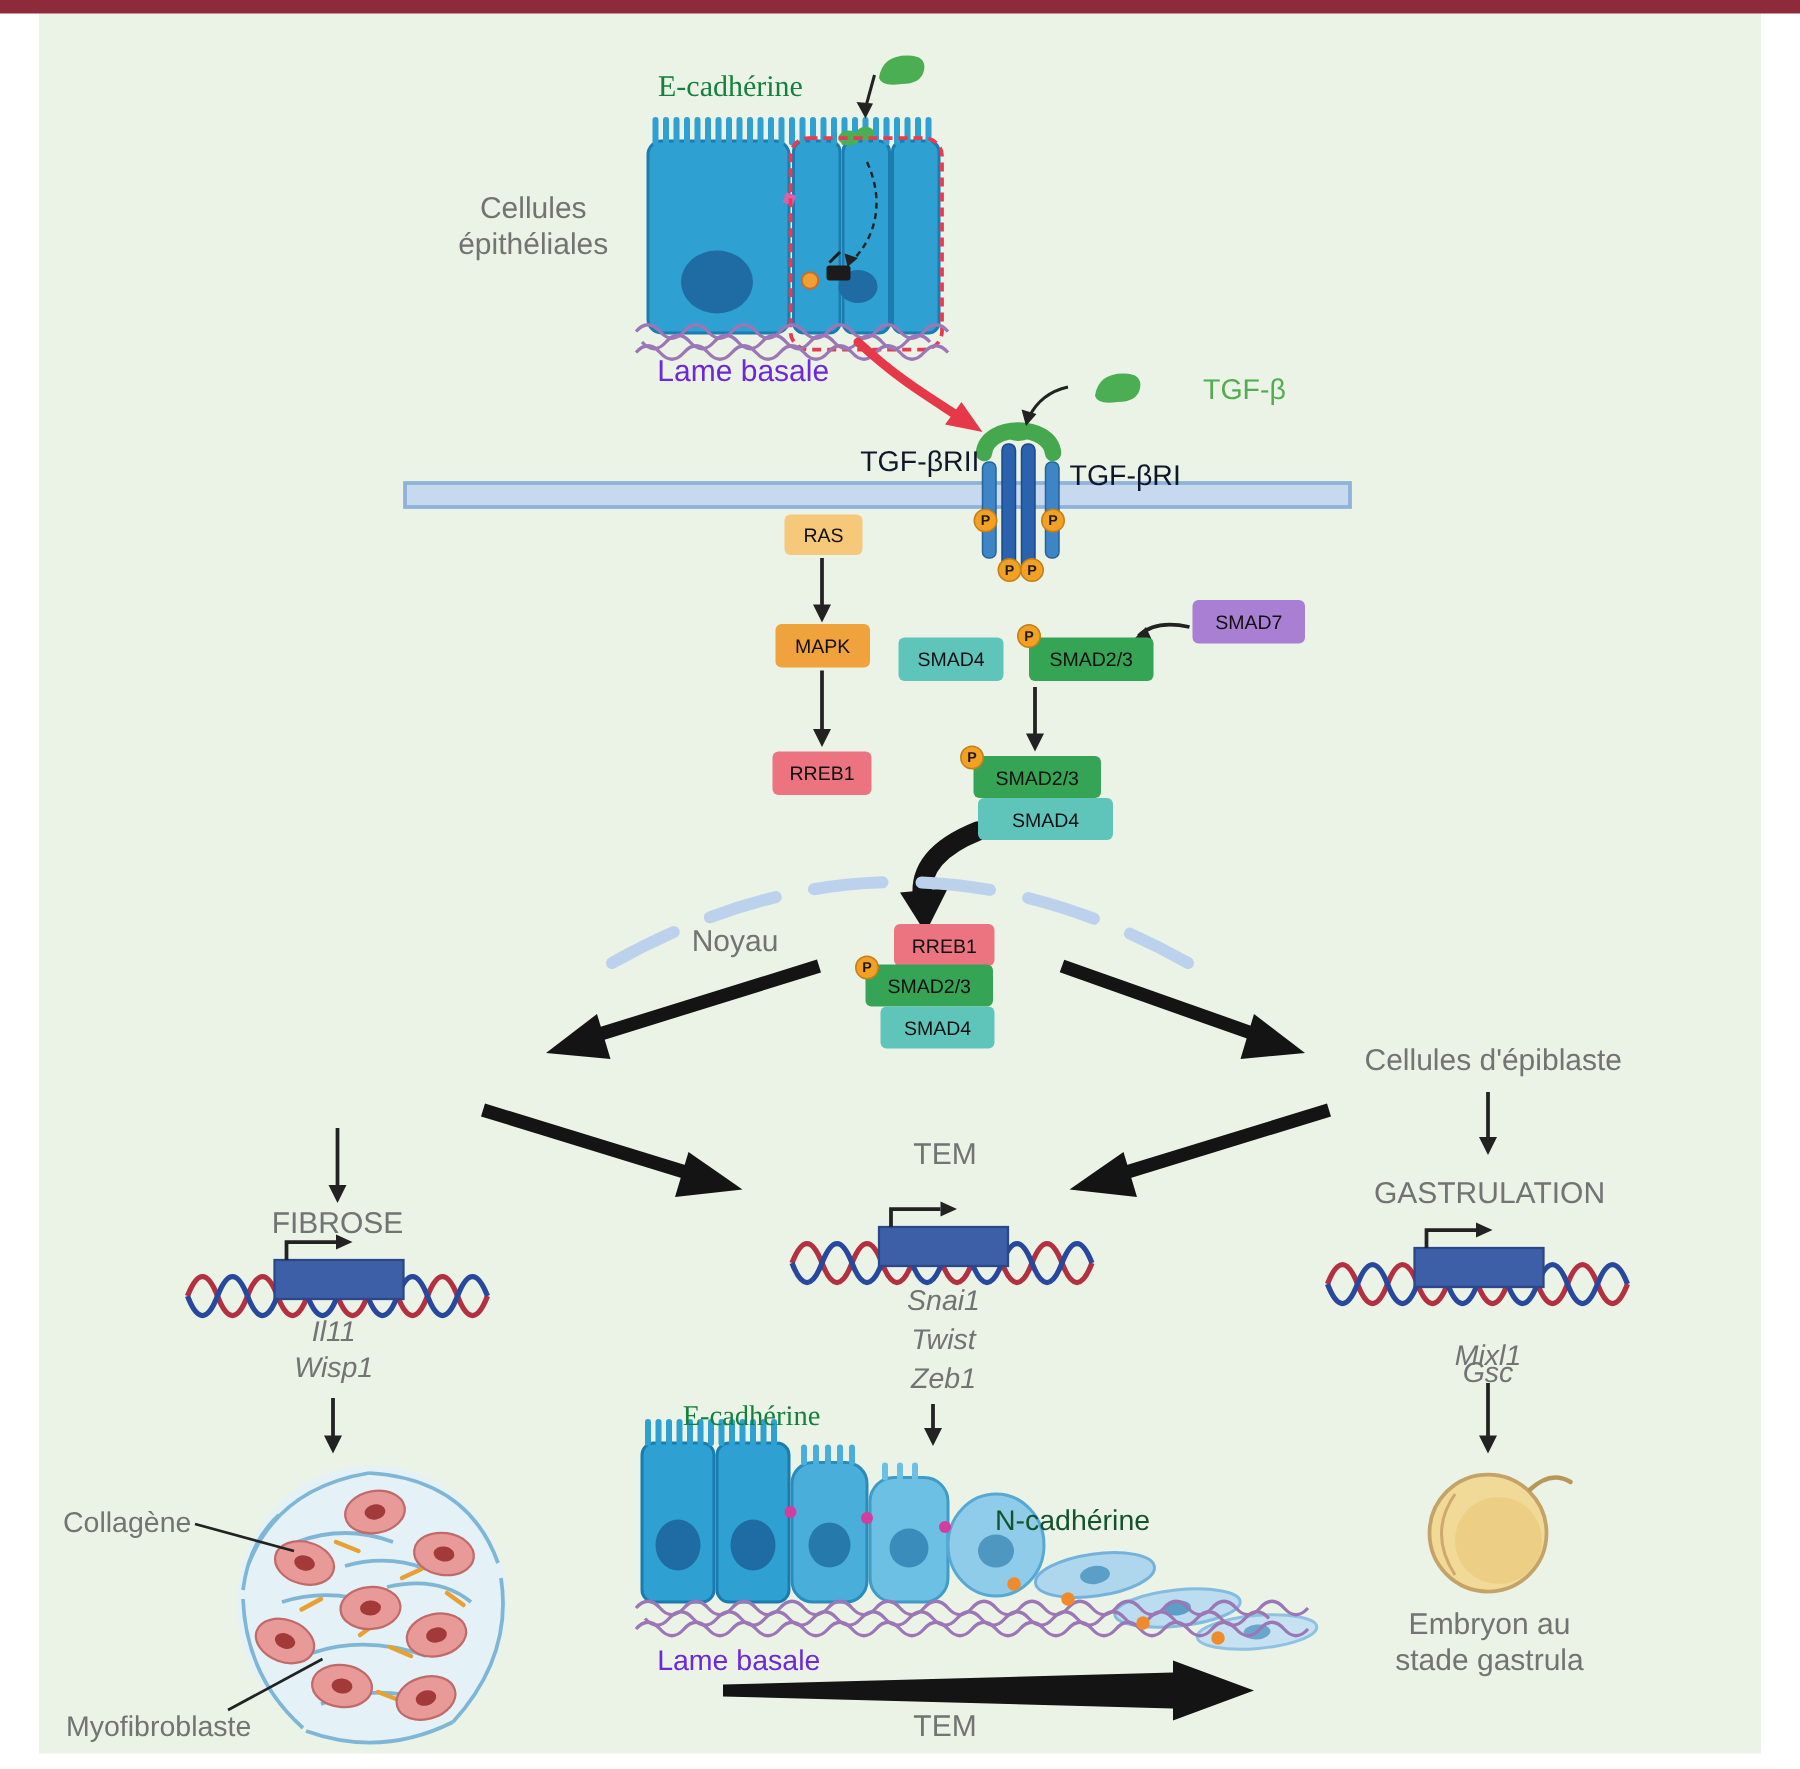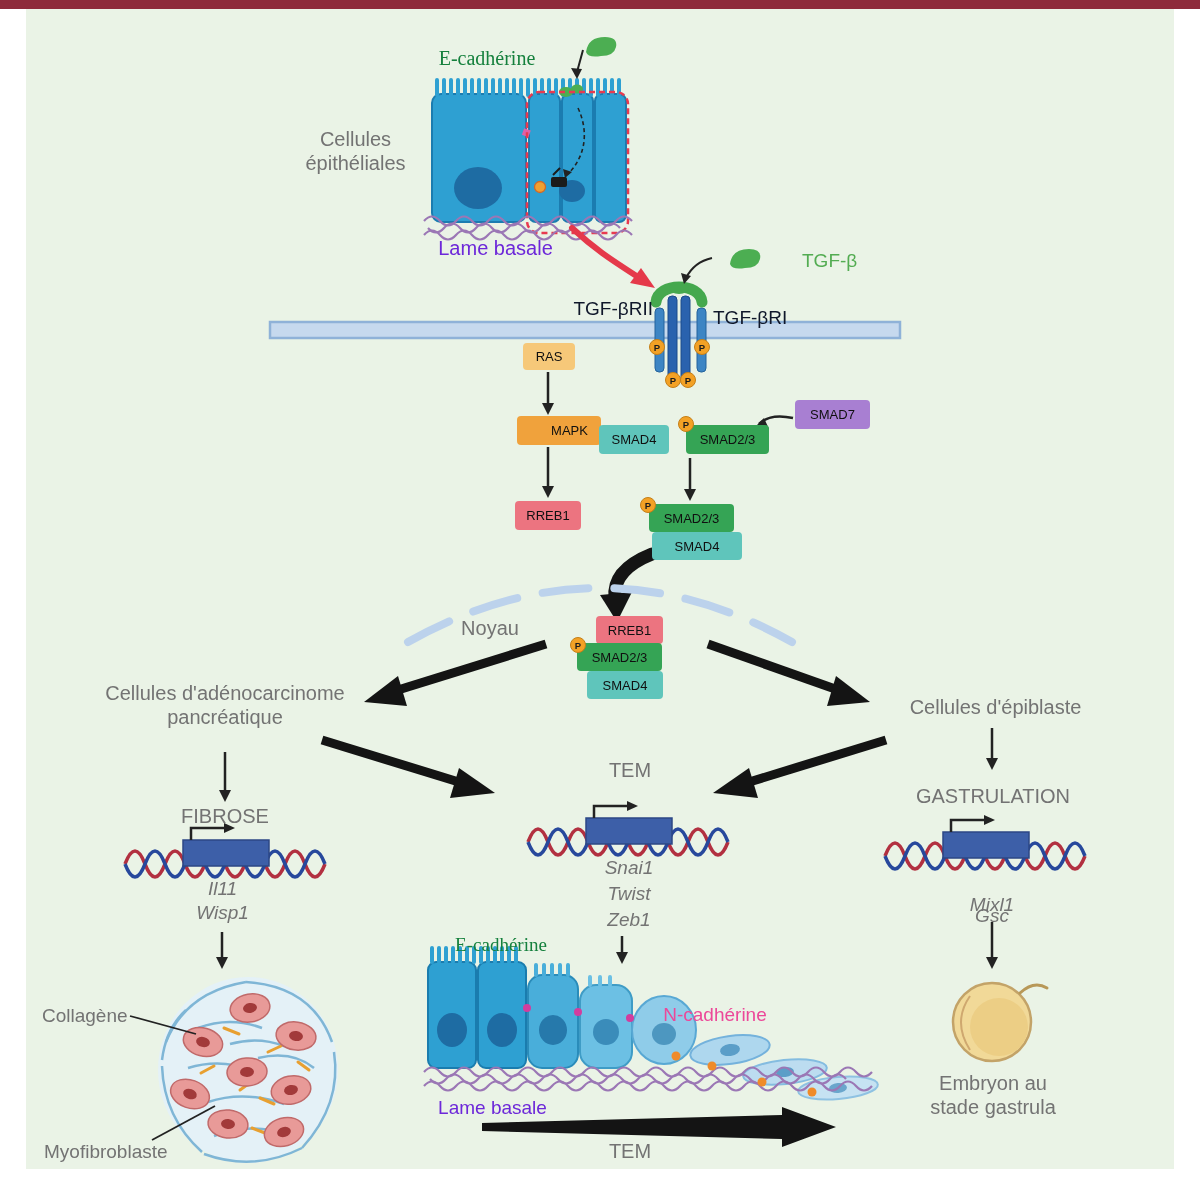--- a/index.html
+++ b/index.html
@@ -11,21 +11,21 @@
   .lbl{position:absolute;z-index:3;color:#737373;font-size:20px;line-height:1.22;}
   .center{text-align:center;}
   .right{text-align:right;}
   .pre{white-space:pre-line;}
   .it{font-style:italic;font-size:19px;}
   .s19{font-size:19px;}
   .pink{color:#15803d;font-family:Liberation Serif, serif;}
   .plum{color:#6d28d9;}
   .blue{color:#0f172a;}
   .green{color:#53ac52;}
-  .orange{color:#ec4899;}
+  .orange{color:#14532d;}
   .box{position:absolute;z-index:3;display:flex;align-items:center;justify-content:center;
        border-radius:4px;font-size:13px;color:#101010;}
   .p-chip{position:absolute;z-index:4;width:16px;height:16px;border-radius:50%;
           background:#f3a125;border:1.5px solid #c57f17;box-sizing:border-box;
           display:flex;align-items:center;justify-content:center;
           font-size:9.5px;font-weight:bold;color:#1c1c1c;}
 </style>
 </head>
 <body>
 
@@ -276,21 +276,21 @@
   <div class="lbl pink center" style="left:407px;top:46px;width:160px;">E-cadhérine</div>
   <div class="lbl center pre" style="left:283px;top:127px;width:145px;">Cellules
 épithéliales</div>
   <div class="lbl plum center" style="left:418px;top:236px;width:155px;">Lame basale</div>
 
   <div class="lbl blue right s19" style="left:560px;top:297px;width:93px;">TGF-βRII</div>
   <div class="lbl blue s19" style="left:713px;top:289px;width:95px;margin-top:17px;">TGF-βRI</div>
   <div class="lbl green s19" style="left:766px;top:249px;width:75px;margin-left:36px;">TGF-β</div>
 
   <div class="box" style="left:523px;top:343px;width:52px;height:27px;background:#f6c879;">RAS</div>
-  <div class="box" style="left:517px;top:416px;width:63px;height:29px;background:#f0a23c;padding-left:21px;">MAPK</div>
+  <div class="box" style="left:517px;top:416px;width:63px;height:29px;background:#f0a23c;">MAPK</div>
   <div class="box" style="left:515px;top:501px;width:66px;height:29px;background:#ec7480;">RREB1</div>
   <div class="box" style="left:599px;top:425px;width:70px;height:29px;background:#5fc5bb;">SMAD4</div>
   <div class="box" style="left:686px;top:425px;width:83px;height:29px;background:#35a455;">SMAD2/3</div>
   <div class="box" style="left:795px;top:400px;width:75px;height:29px;background:#a87fd2;">SMAD7</div>
   <div class="box" style="left:649px;top:504px;width:85px;height:28px;background:#35a455;">SMAD2/3</div>
   <div class="box" style="left:652px;top:532px;width:90px;height:28px;background:#5fc5bb;">SMAD4</div>
 
   <div class="box" style="left:596px;top:616px;width:67px;height:28px;background:#ec7480;">RREB1</div>
   <div class="box" style="left:577px;top:643px;width:85px;height:28px;background:#35a455;">SMAD2/3</div>
   <div class="box" style="left:587px;top:671px;width:76px;height:28px;background:#5fc5bb;">SMAD4</div>
@@ -298,22 +298,20 @@
   <div class="p-chip" style="left:649px;top:339px;">P</div>
   <div class="p-chip" style="left:694px;top:339px;">P</div>
   <div class="p-chip" style="left:665px;top:372px;">P</div>
   <div class="p-chip" style="left:680px;top:372px;">P</div>
   <div class="p-chip" style="left:678px;top:416px;">P</div>
   <div class="p-chip" style="left:640px;top:497px;">P</div>
   <div class="p-chip" style="left:570px;top:637px;">P</div>
 
   <div class="lbl center" style="left:436px;top:616px;width:108px;">Noyau</div>
 
-  <div class="lbl center pre" style="left:72px;top:681px;width:306px;">Cellules d'adénocarcinome
-pancréatique</div>
   <div class="lbl center" style="left:158px;top:804px;width:134px;">FIBROSE</div>
   <div class="lbl it center" style="left:160px;top:877px;width:125px;">Il11</div>
   <div class="lbl it center" style="left:160px;top:901px;width:125px;">Wisp1</div>
   <div class="lbl s19" style="left:42px;top:1004px;width:112px;">Collagène</div>
   <div class="lbl s19" style="left:44px;top:1140px;width:150px;">Myofibroblaste</div>
 
   <div class="lbl center" style="left:584px;top:758px;width:92px;">TEM</div>
   <div class="lbl it center" style="left:570px;top:856px;width:118px;">Snai1</div>
   <div class="lbl it center" style="left:570px;top:882px;width:118px;">Twist</div>
   <div class="lbl it center" style="left:570px;top:908px;width:118px;">Zeb1</div>

